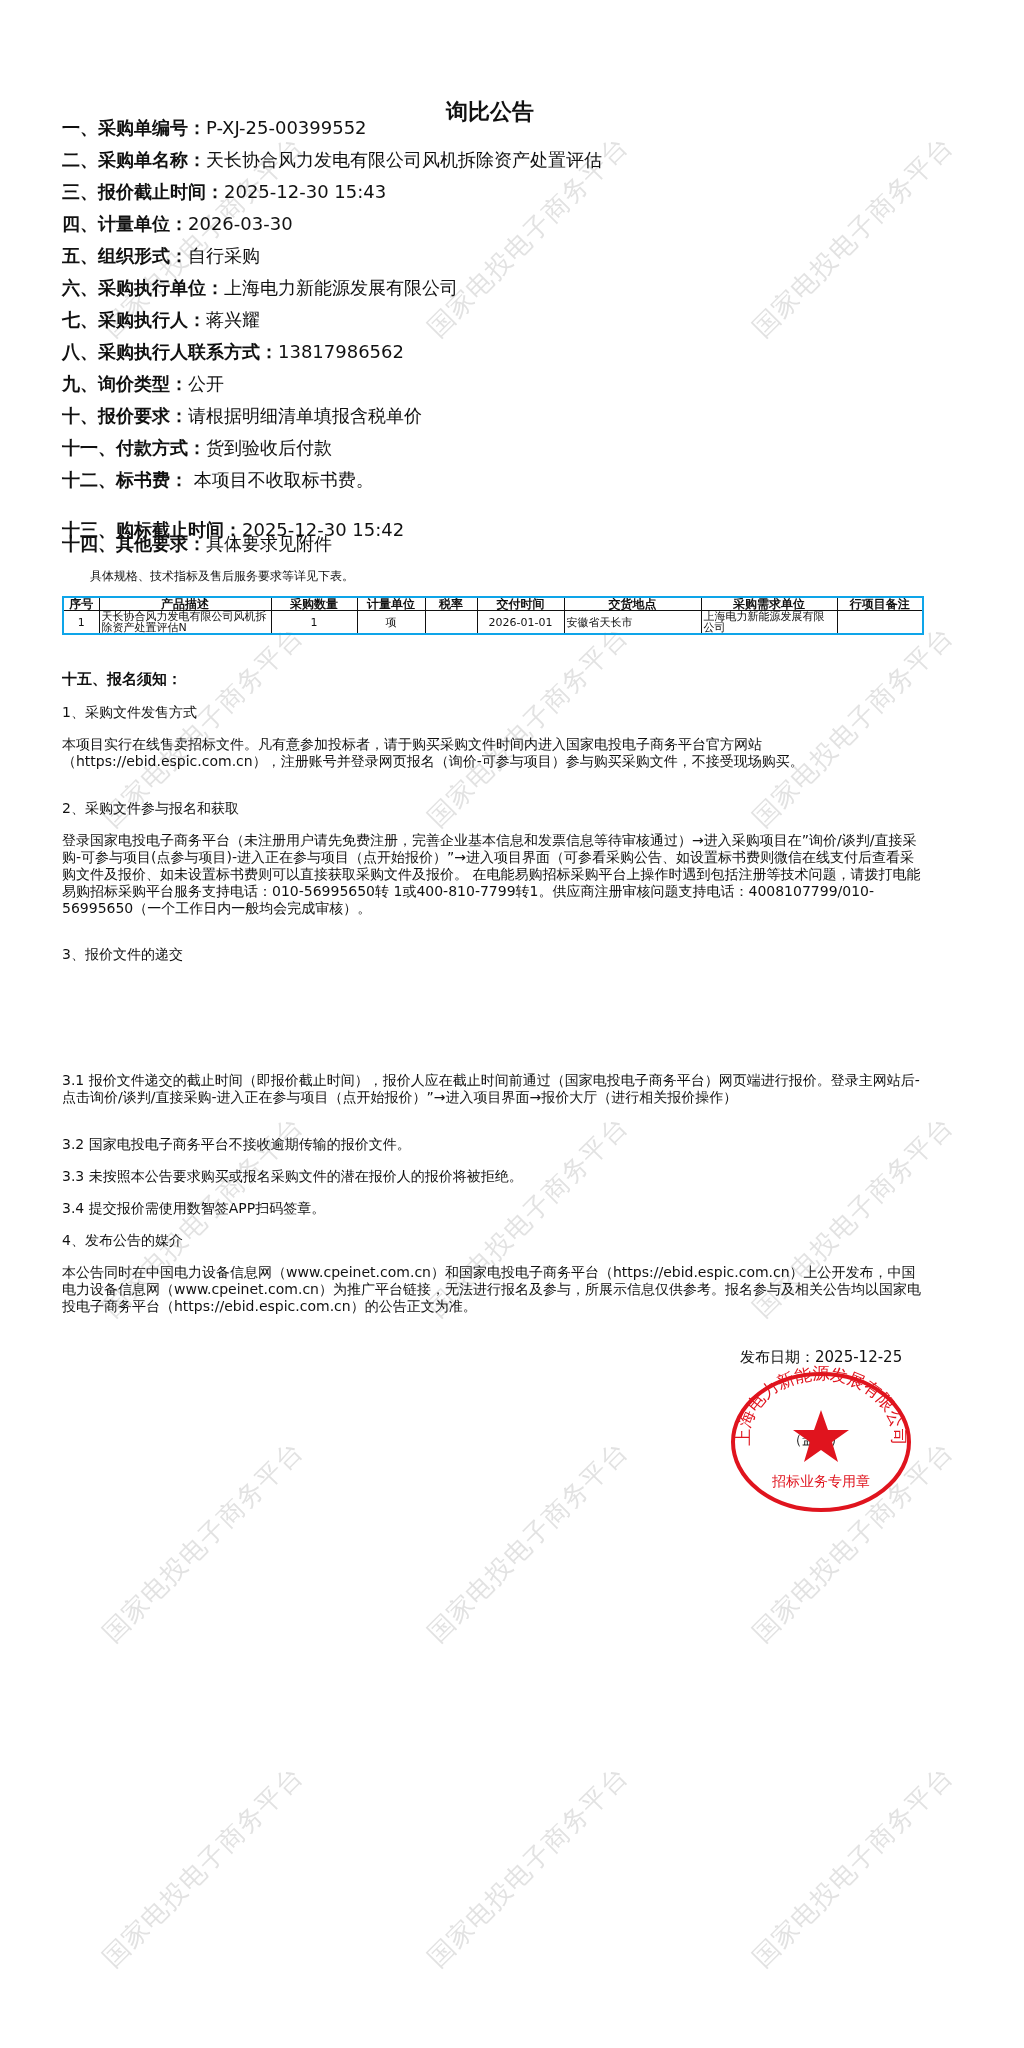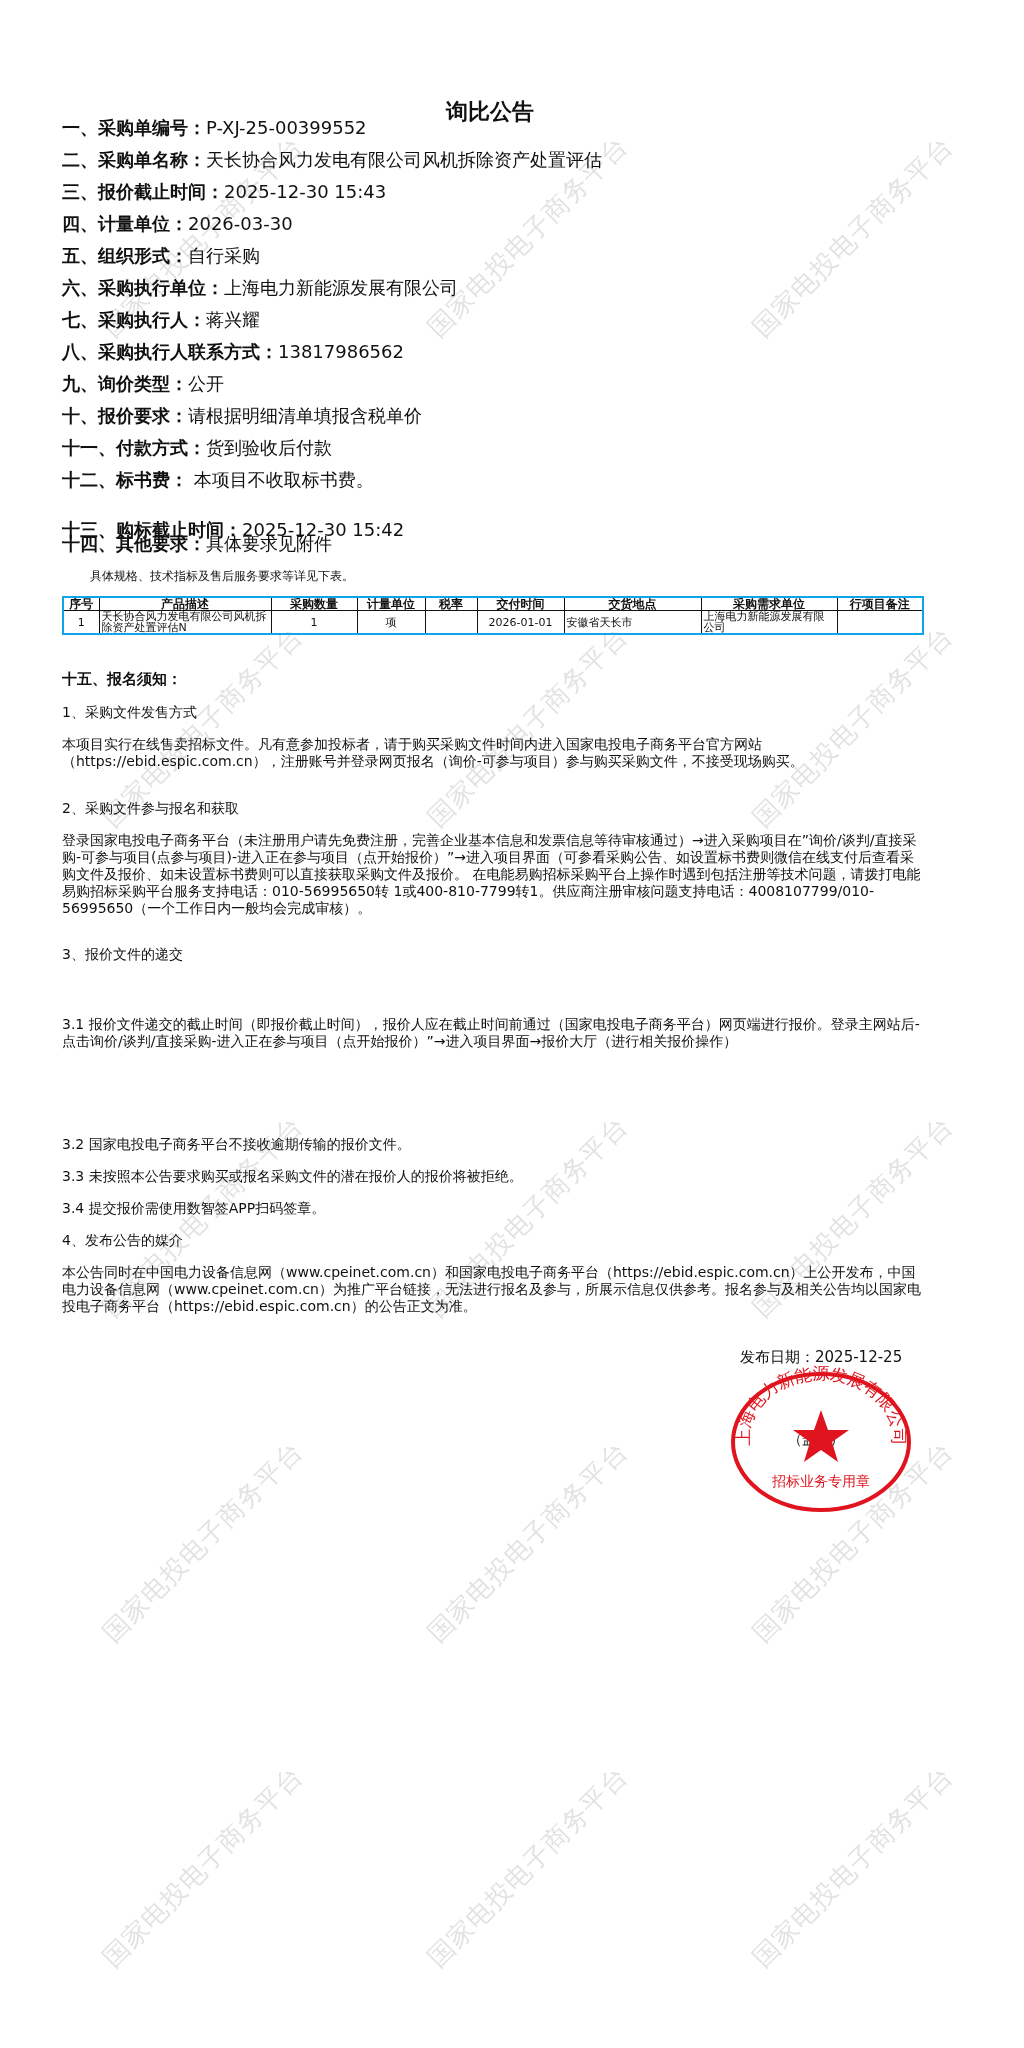--- a/index.html
+++ b/index.html
@@ -106,21 +106,21 @@
       </tr>
     </tbody>
   </table>
 
   <div class="sec-title" style="top:670px;">十五、报名须知：</div>
   <div class="sub" style="top:704px;">1、采购文件发售方式</div>
   <div class="para" style="top:736px;">本项目实行在线售卖招标文件。凡有意参加投标者，请于购买采购文件时间内进入国家电投电子商务平台官方网站（https://ebid.espic.com.cn），注册账号并登录网页报名（询价-可参与项目）参与购买采购文件，不接受现场购买。</div>
   <div class="sub" style="top:800px;">2、采购文件参与报名和获取</div>
   <div class="para" style="top:832px;">登录国家电投电子商务平台（未注册用户请先免费注册，完善企业基本信息和发票信息等待审核通过）→进入采购项目在”询价/谈判/直接采购-可参与项目(点参与项目)-进入正在参与项目（点开始报价）”→进入项目界面（可参看采购公告、如设置标书费则微信在线支付后查看采购文件及报价、如未设置标书费则可以直接获取采购文件及报价。 在电能易购招标采购平台上操作时遇到包括注册等技术问题，请拨打电能易购招标采购平台服务支持电话：010-56995650转 1或400-810-7799转1。供应商注册审核问题支持电话：4008107799/010-56995650（一个工作日内一般均会完成审核）。</div>
   <div class="sub" style="top:946px;">3、报价文件的递交</div>
-  <div class="para" style="top:1016px;">3.1 报价文件递交的截止时间（即报价截止时间），报价人应在截止时间前通过（国家电投电子商务平台）网页端进行报价。登录主网站后-点击询价/谈判/直接采购-进入正在参与项目（点开始报价）”→进入项目界面→报价大厅（进行相关报价操作）</div>
+  <div class="para" style="top:1072px;">3.1 报价文件递交的截止时间（即报价截止时间），报价人应在截止时间前通过（国家电投电子商务平台）网页端进行报价。登录主网站后-点击询价/谈判/直接采购-进入正在参与项目（点开始报价）”→进入项目界面→报价大厅（进行相关报价操作）</div>
   <div class="para" style="top:1136px;">3.2 国家电投电子商务平台不接收逾期传输的报价文件。</div>
   <div class="para" style="top:1168px;">3.3 未按照本公告要求购买或报名采购文件的潜在报价人的报价将被拒绝。</div>
   <div class="para" style="top:1200px;">3.4 提交报价需使用数智签APP扫码签章。</div>
   <div class="sub" style="top:1232px;">4、发布公告的媒介</div>
   <div class="para" style="top:1264px;">本公告同时在中国电力设备信息网（www.cpeinet.com.cn）和国家电投电子商务平台（https://ebid.espic.com.cn）上公开发布，中国电力设备信息网（www.cpeinet.com.cn）为推广平台链接，无法进行报名及参与，所展示信息仅供参考。报名参与及相关公告均以国家电投电子商务平台（https://ebid.espic.com.cn）的公告正文为准。</div>
 
   <div class="pubdate">发布日期：2025-12-25</div>
 
   <div class="seal">
     <svg width="190" height="152" viewBox="0 0 190 152">

